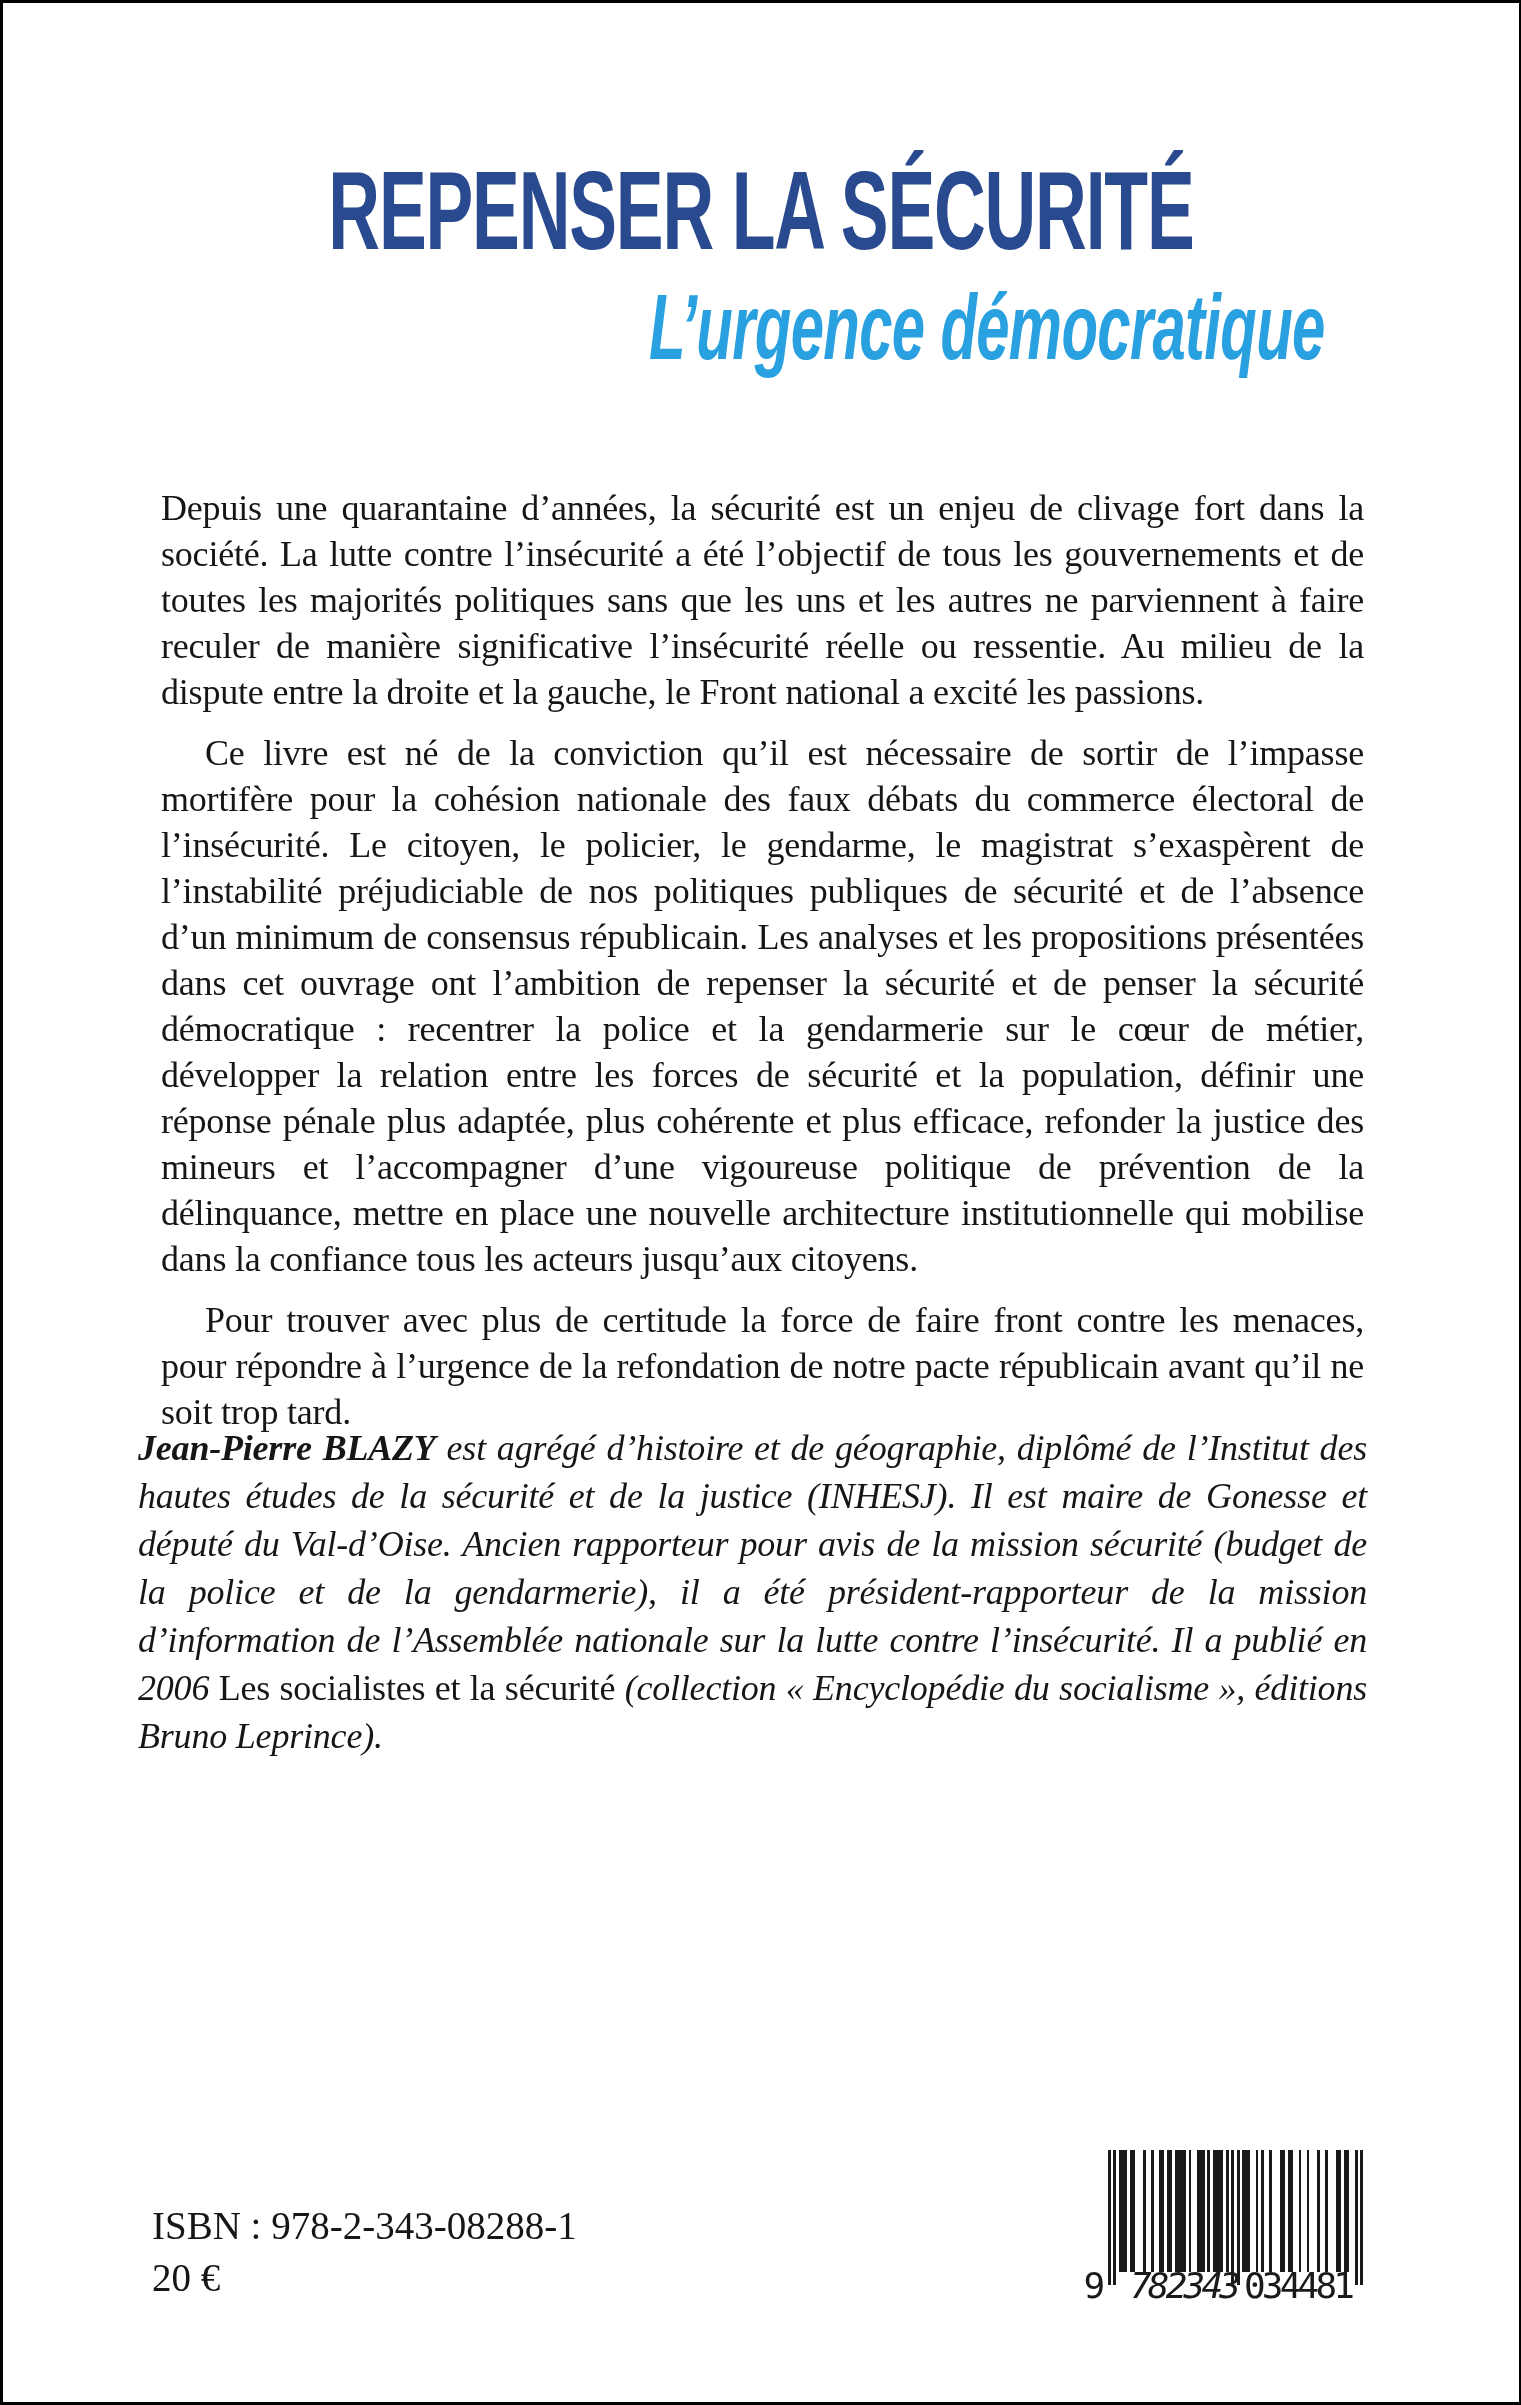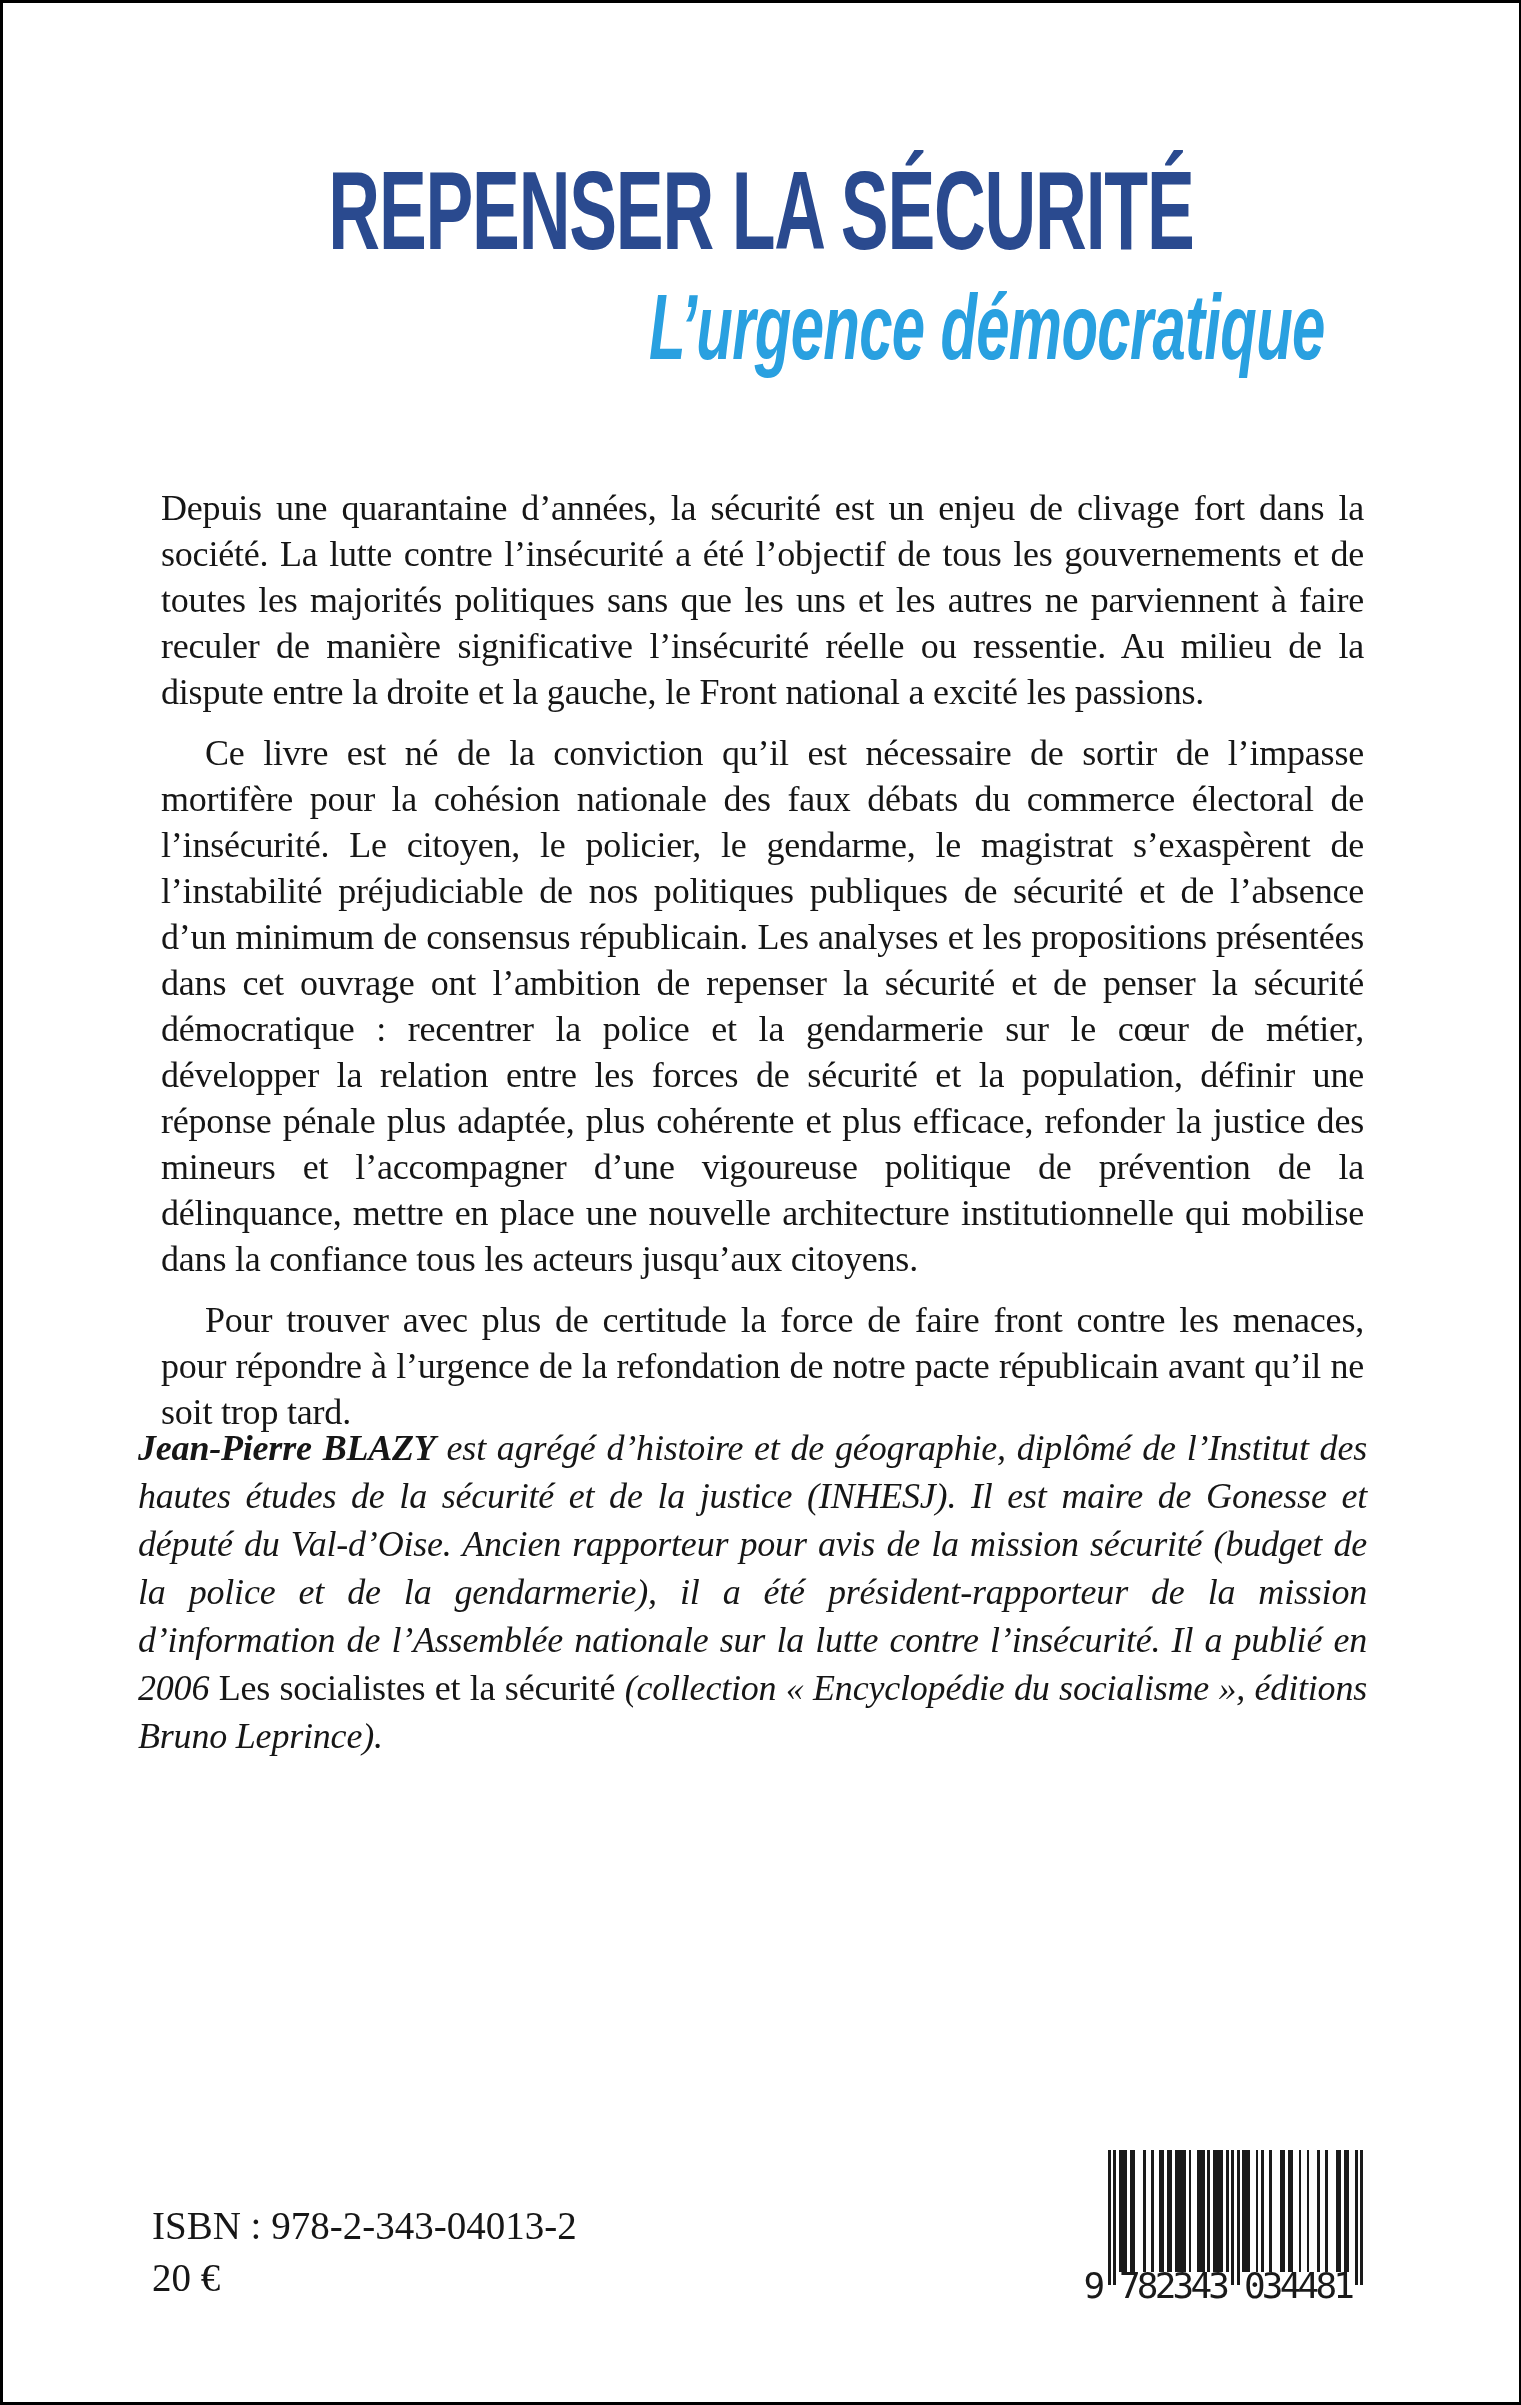--- a/index.html
+++ b/index.html
@@ -113,21 +113,21 @@
   .barcode-digits span {
     position: absolute;
     top: 118px;
     font-family: "DejaVu Sans Mono", monospace;
     font-size: 36px;
     line-height: 36px;
     letter-spacing: -3.8px;
     color: #1a1a1a;
   }
   .bd-first { left: 7.6px; }
-  .bd-left  { left: 43px; }
+  .bd-left  { left: 54px; font-style: italic; }
   .bd-right { left: 168px; }
 </style>
 </head>
 <body>
 
 <div class="page">
 
   <div class="title-wrap">
     <span class="title-inner" style="color: rgb(42, 74, 143);">REPENSER LA SÉCURITÉ</span>
   </div>
@@ -140,21 +140,21 @@
     <p class="noindent">Depuis une quarantaine d’années, la sécurité est un enjeu de clivage fort dans la société. La lutte contre l’insécurité a été l’objectif de tous les gouvernements et de toutes les majorités politiques sans que les uns et les autres ne parviennent à faire reculer de manière significative l’insécurité réelle ou ressentie. Au milieu de la dispute entre la droite et la gauche, le Front national a excité les passions.</p>
     <p class="indent">Ce livre est né de la conviction qu’il est nécessaire de sortir de l’impasse mortifère pour la cohésion nationale des faux débats du commerce électoral de l’insécurité. Le citoyen, le policier, le gendarme, le magistrat s’exaspèrent de l’instabilité préjudiciable de nos politiques publiques de sécurité et de l’absence d’un minimum de consensus républicain. Les analyses et les propositions présentées dans cet ouvrage ont l’ambition de repenser la sécurité et de penser la sécurité démocratique : recentrer la police et la gendarmerie sur le cœur de métier, développer la relation entre les forces de sécurité et la population, définir une réponse pénale plus adaptée, plus cohérente et plus efficace, refonder la justice des mineurs et l’accompagner d’une vigoureuse politique de prévention de la délinquance, mettre en place une nouvelle architecture institutionnelle qui mobilise dans la confiance tous les acteurs jusqu’aux citoyens.</p>
     <p class="indent">Pour trouver avec plus de certitude la force de faire front contre les menaces, pour répondre à l’urgence de la refondation de notre pacte républicain avant qu’il ne soit trop tard.</p>
   </div>
 
   <div class="bio">
     <p><span class="bio-name">Jean-Pierre BLAZY</span><span> est agrégé d’histoire et de géographie, diplômé de l’Institut des hautes études de la sécurité et de la justice (INHESJ). Il est maire de Gonesse et député du Val-d’Oise. Ancien rapporteur pour avis de la mission sécurité (budget de la police et de la gendarmerie), il a été président-rapporteur de la mission d’information de l’Assemblée nationale sur la lutte contre l’insécurité. Il a publié en 2006 </span><span class="roman">Les socialistes et la sécurité</span><span> (collection « Encyclopédie du socialisme », éditions Bruno Leprince).</span></p>
   </div>
 
   <div class="isbn-block">
-    <div>ISBN : 978-2-343-04013-2</div>
+    <div>ISBN : 978-2-343-08288-1</div>
     <div>20 €</div>
   </div>
 
   <div class="barcode">
     <svg width="255" height="135" viewBox="0 0 268 142" shape-rendering="crispEdges" aria-hidden="true">
         <rect x="0.00" y="0" width="2.82" height="142"></rect>
         <rect x="5.64" y="0" width="2.82" height="142"></rect>
         <rect x="11.28" y="0" width="8.46" height="128"></rect>
         <rect x="22.57" y="0" width="5.64" height="128"></rect>
         <rect x="36.67" y="0" width="2.82" height="128"></rect>

